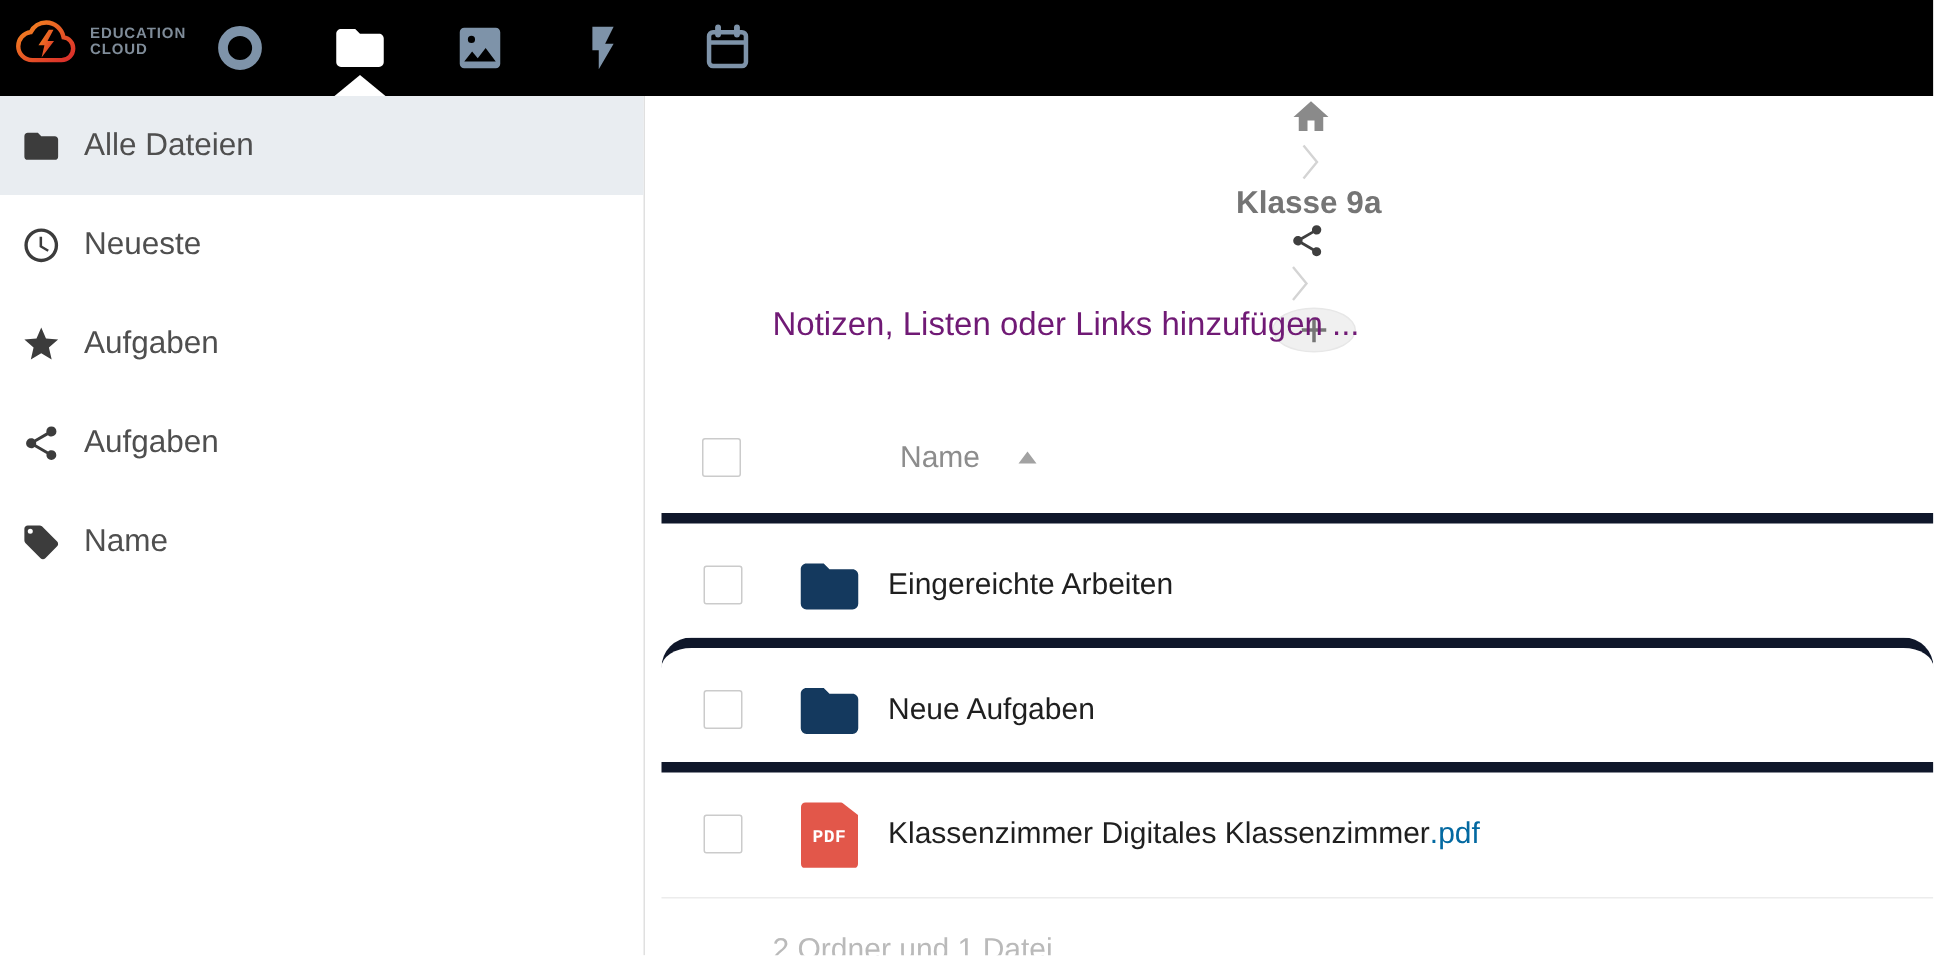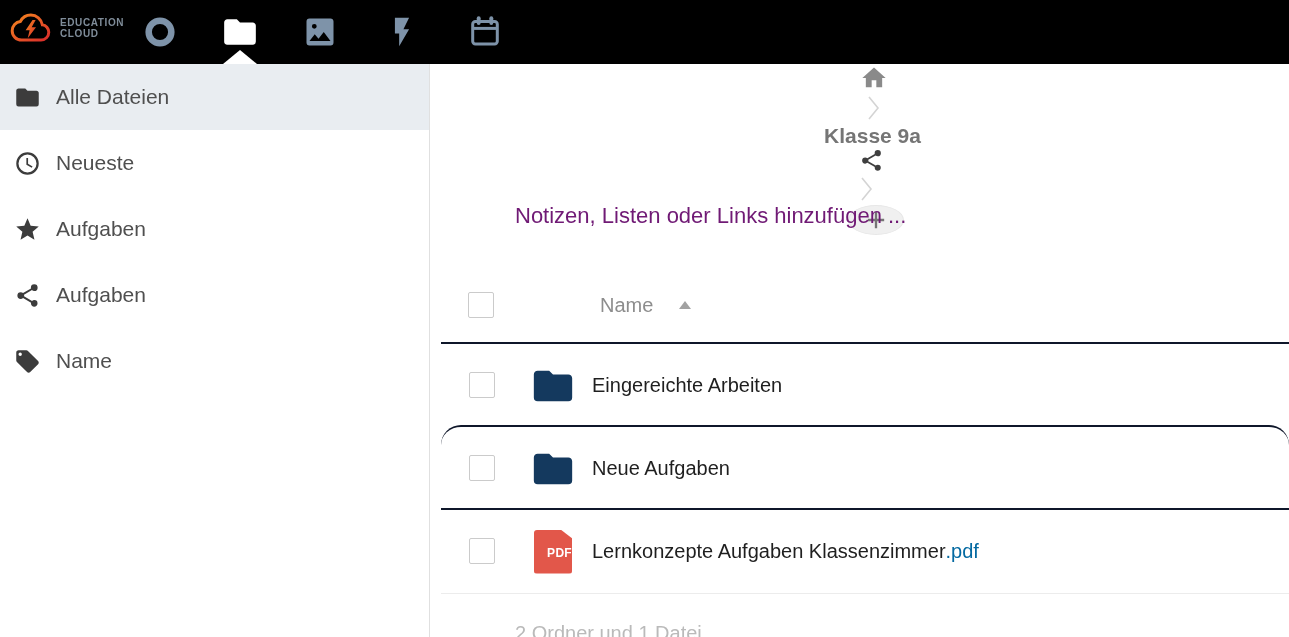--- a/index.html
+++ b/index.html
@@ -43,31 +43,31 @@
   .notes-input{position:absolute;left:74px;top:139px;font-size:22px;color:#701a75;cursor:text;}
 
   .cb{width:26px;height:26px;background:#fff;border:1px solid #cbcbcb;border-radius:2px;box-sizing:border-box;cursor:pointer;}
 
   .list-header{position:absolute;left:0;top:228px;right:0;height:26px;}
   .list-header .cb{position:absolute;left:27px;top:0;}
   .name-header{position:absolute;left:159px;top:0;height:26px;display:flex;align-items:center;cursor:pointer;}
   .name-header-label{font-size:20px;color:#8d8d8d;}
   .sort-arrow{margin-left:26px;width:0;height:0;border-left:6px solid transparent;border-right:6px solid transparent;border-bottom:8px solid #a2a2a2;}
 
-  .file-row{position:absolute;left:0;right:0;height:83px;border-top:2px solid #0f172a;box-sizing:content-box;}
+  .file-row{position:absolute;left:0;right:0;height:83px;border-top:7px solid #0f172a;box-sizing:content-box;}
   .row-1{top:278px;}
   .row-2{top:361px;border-radius:20px;}
   .row-3{top:444px;border-bottom:1px solid #ececec;}
   .file-row .cb{position:absolute;left:28px;top:28px;}
   .file-icon{position:absolute;left:88px;top:0;height:100%;width:48px;display:flex;align-items:center;justify-content:center;cursor:pointer;color:#14395e;}
   .file-name{position:absolute;left:151px;top:0;height:100%;display:flex;align-items:center;font-size:20px;color:#1f1f1f;cursor:pointer;}
   .file-ext{color:#0369a1;}
   .pdf-badge{width:38px;height:44px;background:#e2574a;border-radius:3px;
              clip-path:polygon(0 0,70% 0,100% 20%,100% 100%,0 100%);
-             display:flex;align-items:center;justify-content:flex-end;}
+             display:flex;align-items:center;justify-content:center;font-family:Liberation Mono, monospace;}
   .pdf-badge span{color:#fff;font-size:12px;font-weight:bold;letter-spacing:.3px;margin-top:3px;}
 
   .summary{position:absolute;left:74px;top:558px;font-size:20px;color:#bababa;}
 </style>
 </head>
 <body>
 
 <div class="screen">
 
   <div class="topbar">
@@ -244,21 +244,21 @@
     </div>
 
     <div class="file-row row-3">
       <span class="cb"></span>
       <span class="file-icon">
         <span class="pdf-badge">
             <span>PDF</span>
           </span>
       </span>
       <span class="file-name">
-        <span>Lernkonzepte Aufgaben Klassenzimmer</span>
+        <span>Klassenzimmer Digitales Klassenzimmer</span>
           <span class="file-ext">.pdf</span>
       </span>
     </div>
 
     <div class="summary">2 Ordner und 1 Datei</div>
 
   </div>
 </div>
 
 </body></html>

